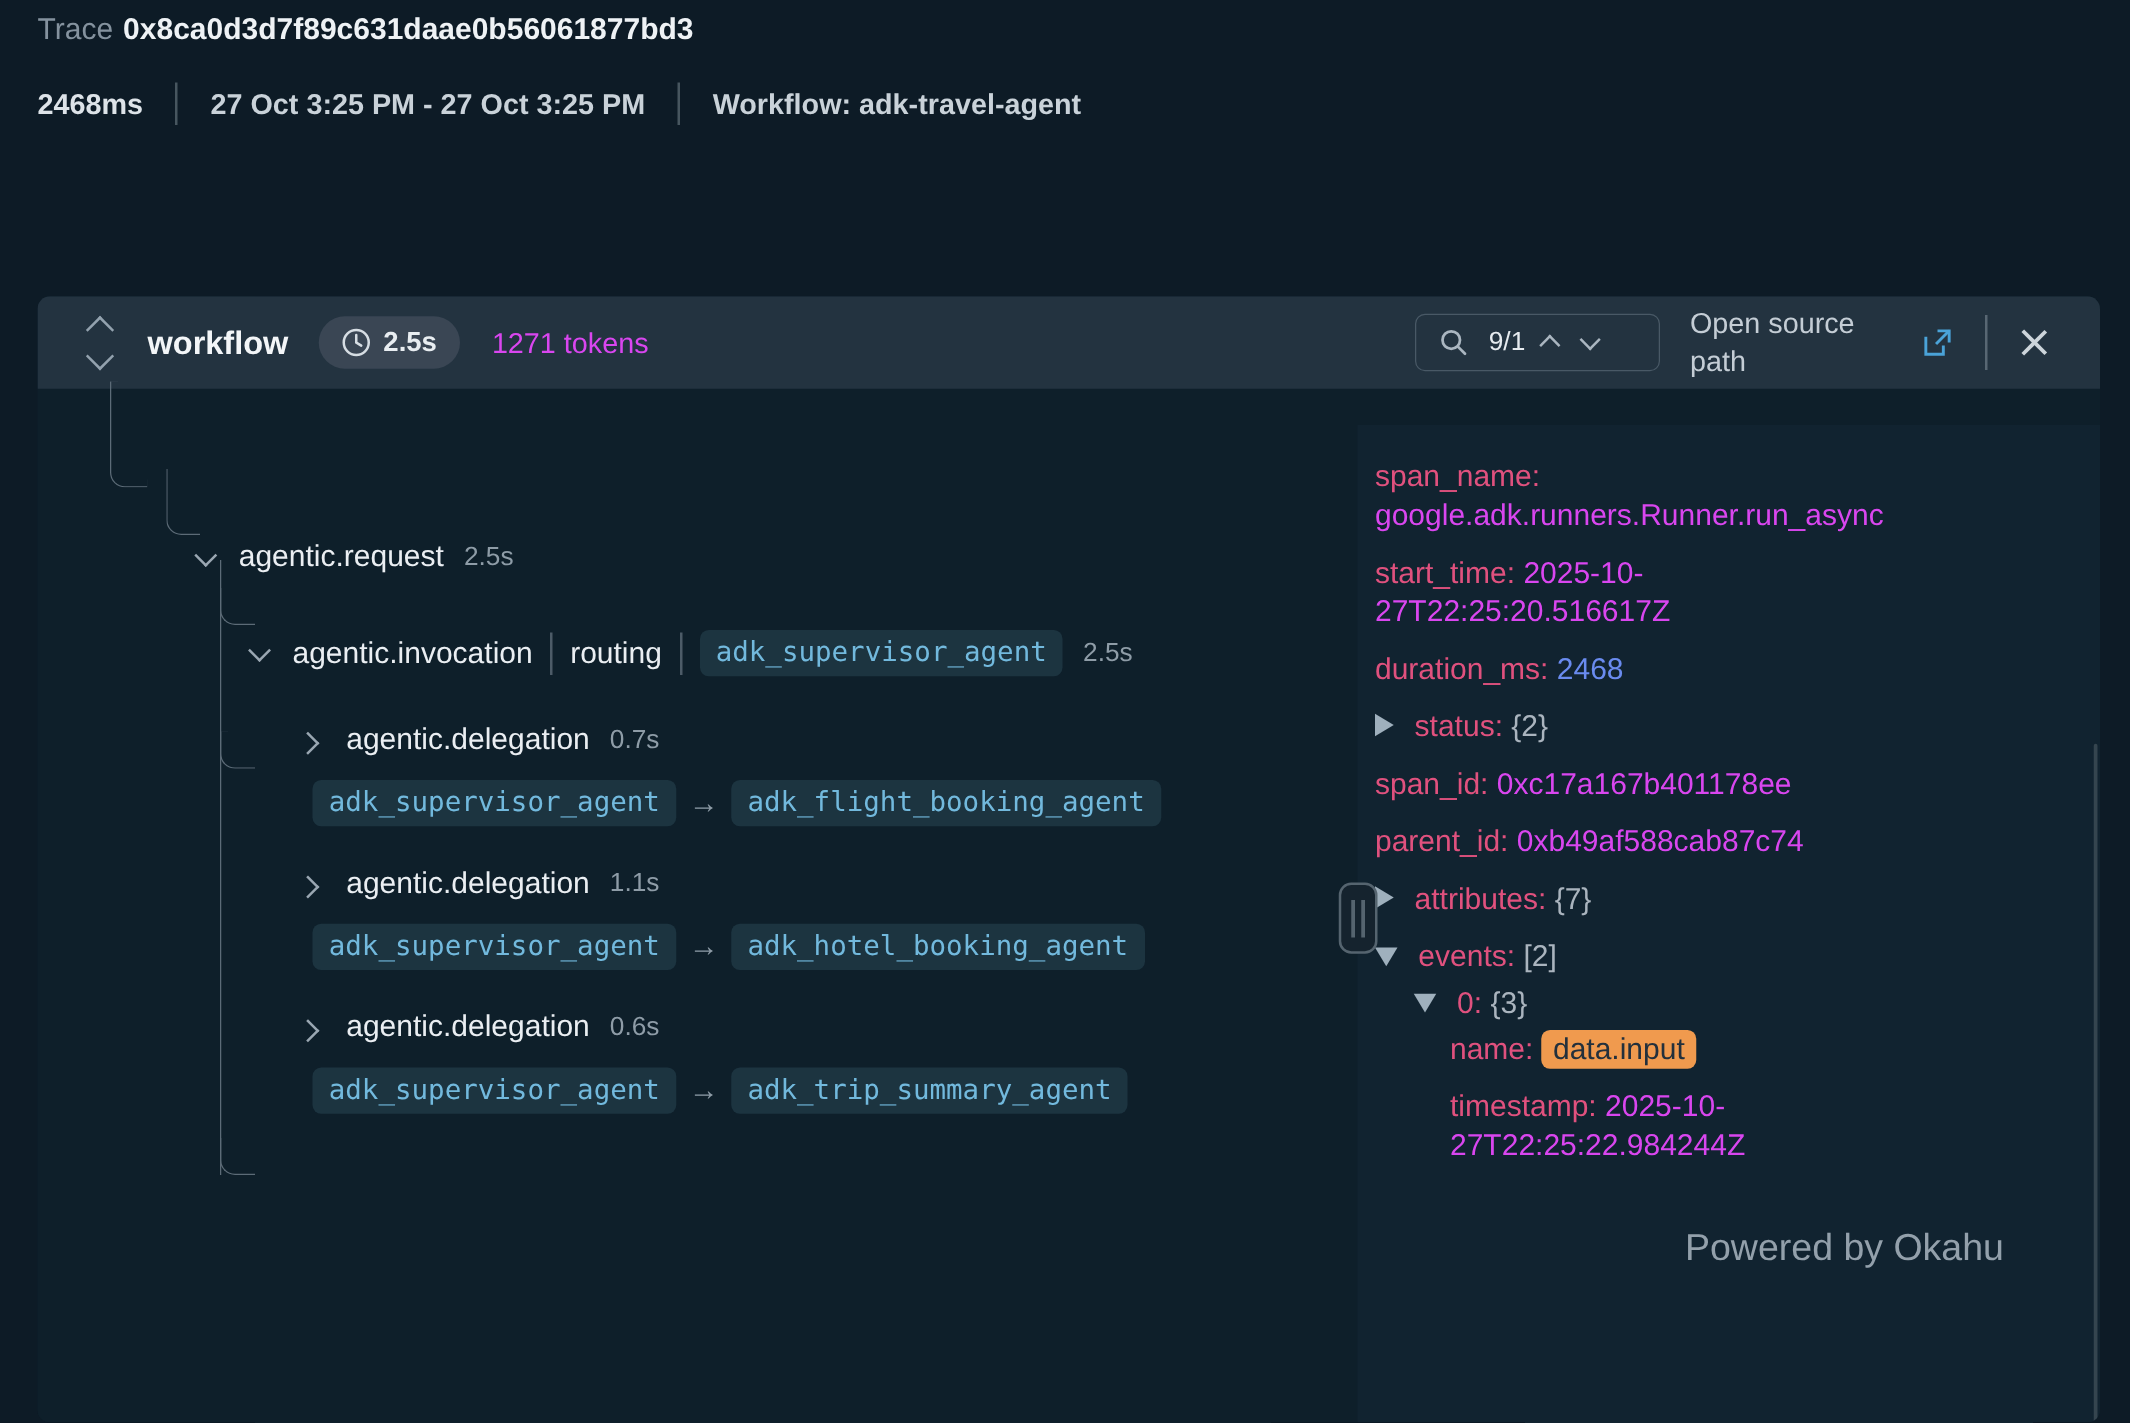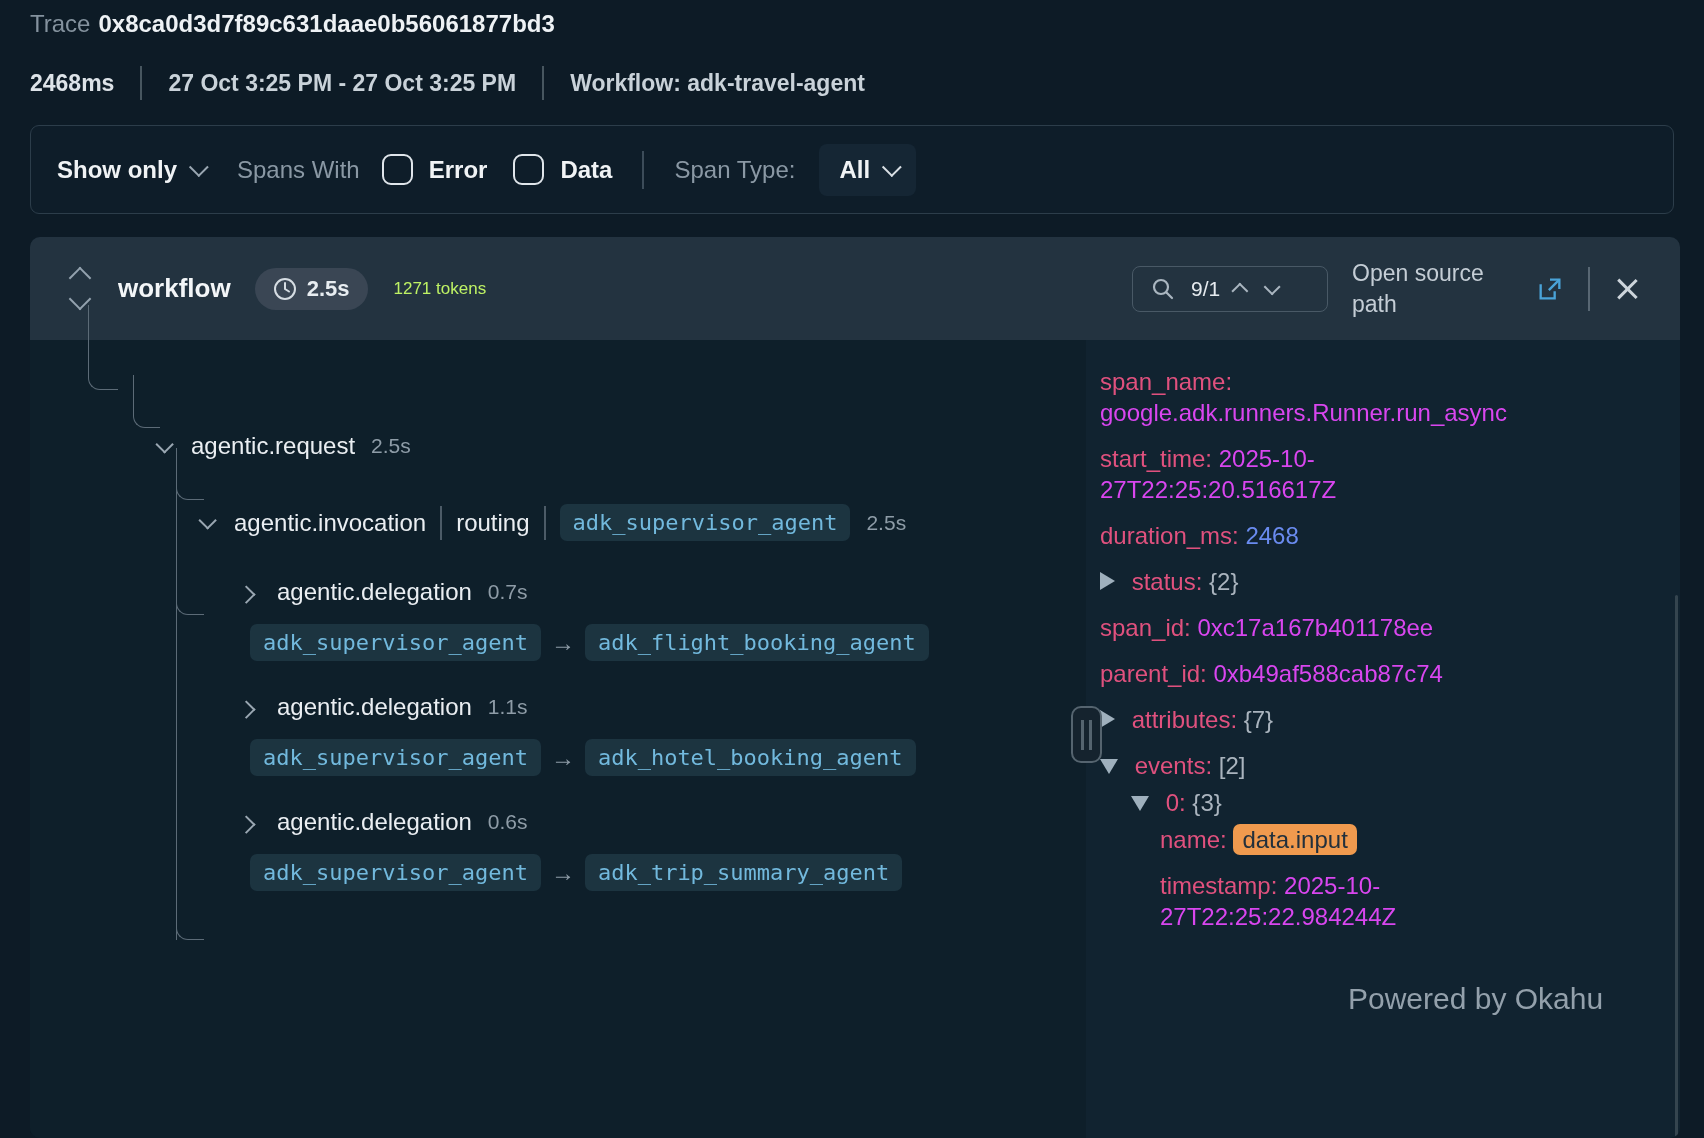--- a/index.html
+++ b/index.html
@@ -28,31 +28,31 @@
   .chev.light { border-color:#d9dfe4; }
   .checkbox { width:31px; height:31px; border:2.5px solid #dfe5ea; border-radius:9px; background:transparent; }
   .fb-divider { width:2px; height:38px; background:#3c4c59; margin:0 30px; }
   .span-type-box { display:flex; align-items:center; background:#152634; border-radius:8px; padding:12px 20px; margin-left:24px; }
   
   .main {
     position:absolute; left:30px; top:237px; width:1650px; height:901px;
     border-radius:10px; overflow:hidden; background:#0e1f2a;
   }
   .main-header {
-    position:absolute; left:0; top:0; width:100%; height:103px;
+    position:absolute; left:0; top:0; width:100%; height:74px;
     background:#233340; display:flex; align-items:center;
   }
   .mh-left { display:flex; align-items:center; padding-left:42px; flex:0 0 auto; }
   .unfold-icon { display:flex; flex-direction:column; gap:5px; margin-right:30px; }
   .unfold-icon .u, .unfold-icon .d { width:16px; height:16px; border-left:2.5px solid #93a2ae; border-top:2.5px solid #93a2ae; }
   .unfold-icon .u { transform:rotate(45deg); }
   .unfold-icon .d { transform:rotate(225deg); }
   .wf-title { font-size:26px; font-weight:700; color:#f3f6f8; margin-right:24px; }
   .time-pill { display:flex; align-items:center; gap:10px; background:#3a4654; border-radius:22px; padding:8px 18px; color:#e8edf1; font-size:22px; font-weight:600; }
-  .tokens { margin-left:26px; color:#bef264; font-size:17px; }
+  .tokens { margin-left:26px; color:#d946ef; font-size:23px; }
   .mh-right { display:flex; align-items:center; margin-left:auto; padding-right:40px; gap:24px; }
   .search-box { display:flex; align-items:center; gap:16px; border:1.5px solid #495966; border-radius:8px; padding:10px 18px; min-width:196px; }
   .search-count { color:#e6ebef; font-size:21px; }
   .sb-chev { width:12px; height:12px; border-right:2px solid #aab6c0; border-bottom:2px solid #aab6c0; }
   .sb-chev.up { transform:rotate(-135deg) translateY(-3px); }
   .sb-chev.down { transform:rotate(45deg) translateY(-3px); }
   .open-src { color:#c4cdd5; font-size:23px; line-height:31px; width:160px; }
   .hdr-div { width:2px; height:44px; background:#586773; }
   .x-icon { position:relative; width:26px; height:26px; cursor:pointer; }
   .x-icon:before, .x-icon:after { content:""; position:absolute; left:12px; top:0; width:2.5px; height:26px; background:#cdd5db; }
@@ -102,35 +102,20 @@
     <span class="trace-label">Trace</span><span class="trace-id">0x8ca0d3d7f89c631daae0b56061877bd3</span>
   </div>
   <div class="meta-line">
     <span class="meta-duration">2468ms</span>
     <span class="meta-div"></span>
     <span>27 Oct 3:25 PM - 27 Oct 3:25 PM</span>
     <span class="meta-div"></span>
     <span>Workflow: adk-travel-agent</span>
   </div>
 
-  <div class="filter-bar">
-    <span class="fb-strong">Show only</span>
-    <span class="chev"></span>
-    <span class="fb-dim" style="margin-left:34px;">Spans With</span>
-    <span class="checkbox" style="margin-left:22px;"></span>
-    <span class="fb-strong" style="margin-left:16px;">Error</span>
-    <span class="checkbox" style="margin-left:26px;"></span>
-    <span class="fb-strong" style="margin-left:16px;">Data</span>
-    <span class="fb-divider"></span>
-    <span class="fb-dim">Span Type:</span>
-    <span class="span-type-box">
-      <span class="fb-strong">All</span>
-      <span class="chev light"></span>
-    </span>
-  </div>
 
   <div class="main">
 
     <div class="main-header">
       <div class="mh-left">
         <span class="unfold-icon">
             <i class="u"></i>
             <i class="d"></i>
           </span>
         <span class="wf-title">workflow</span>

